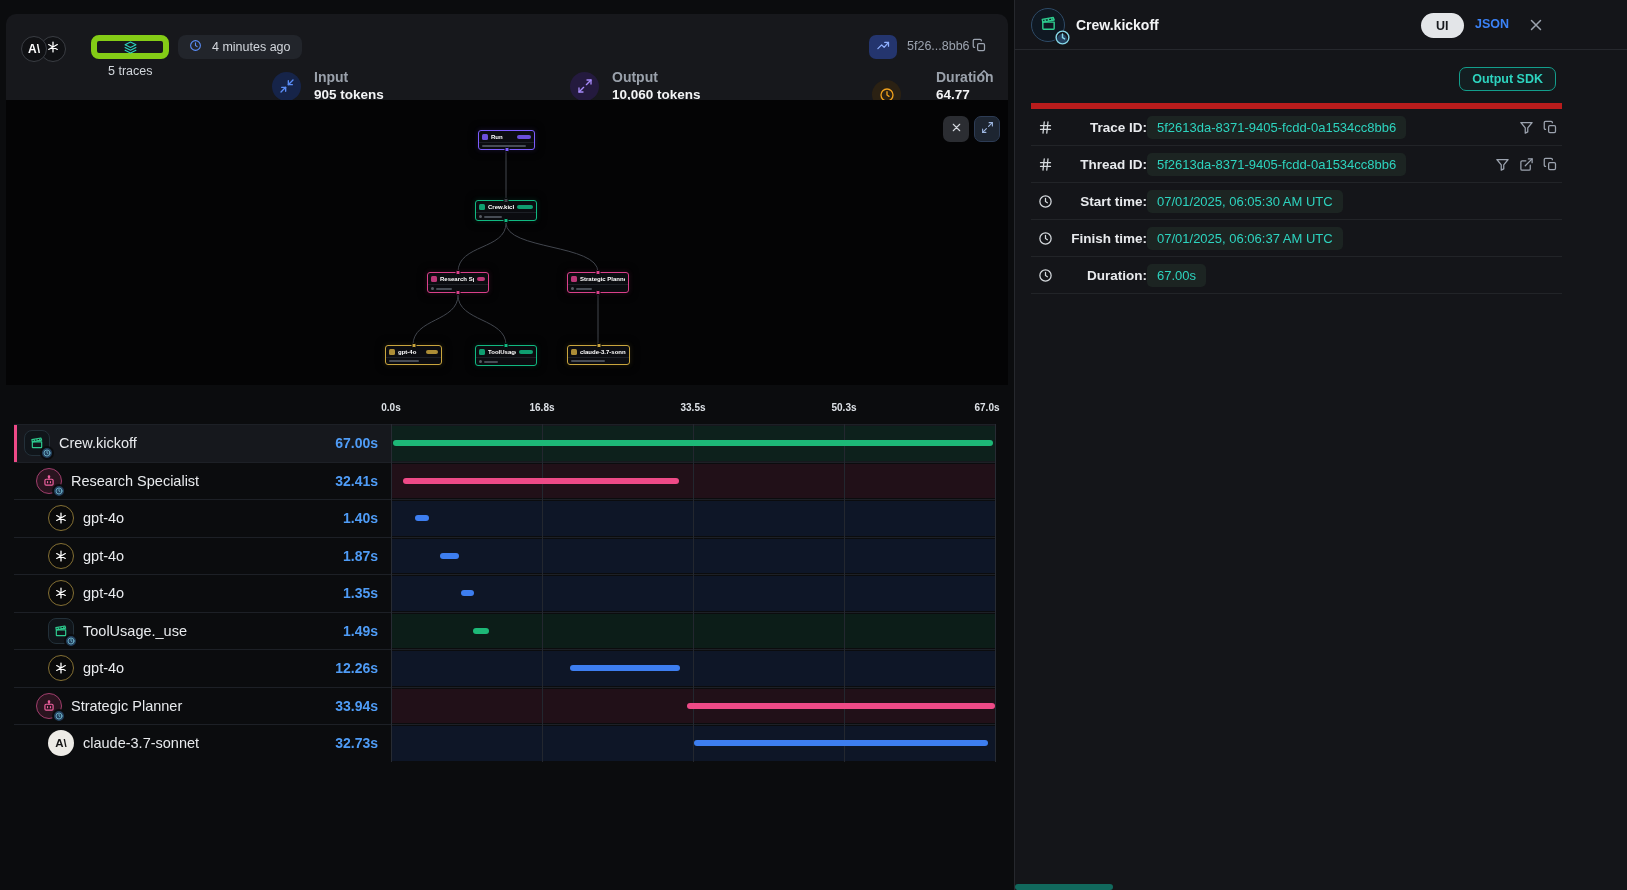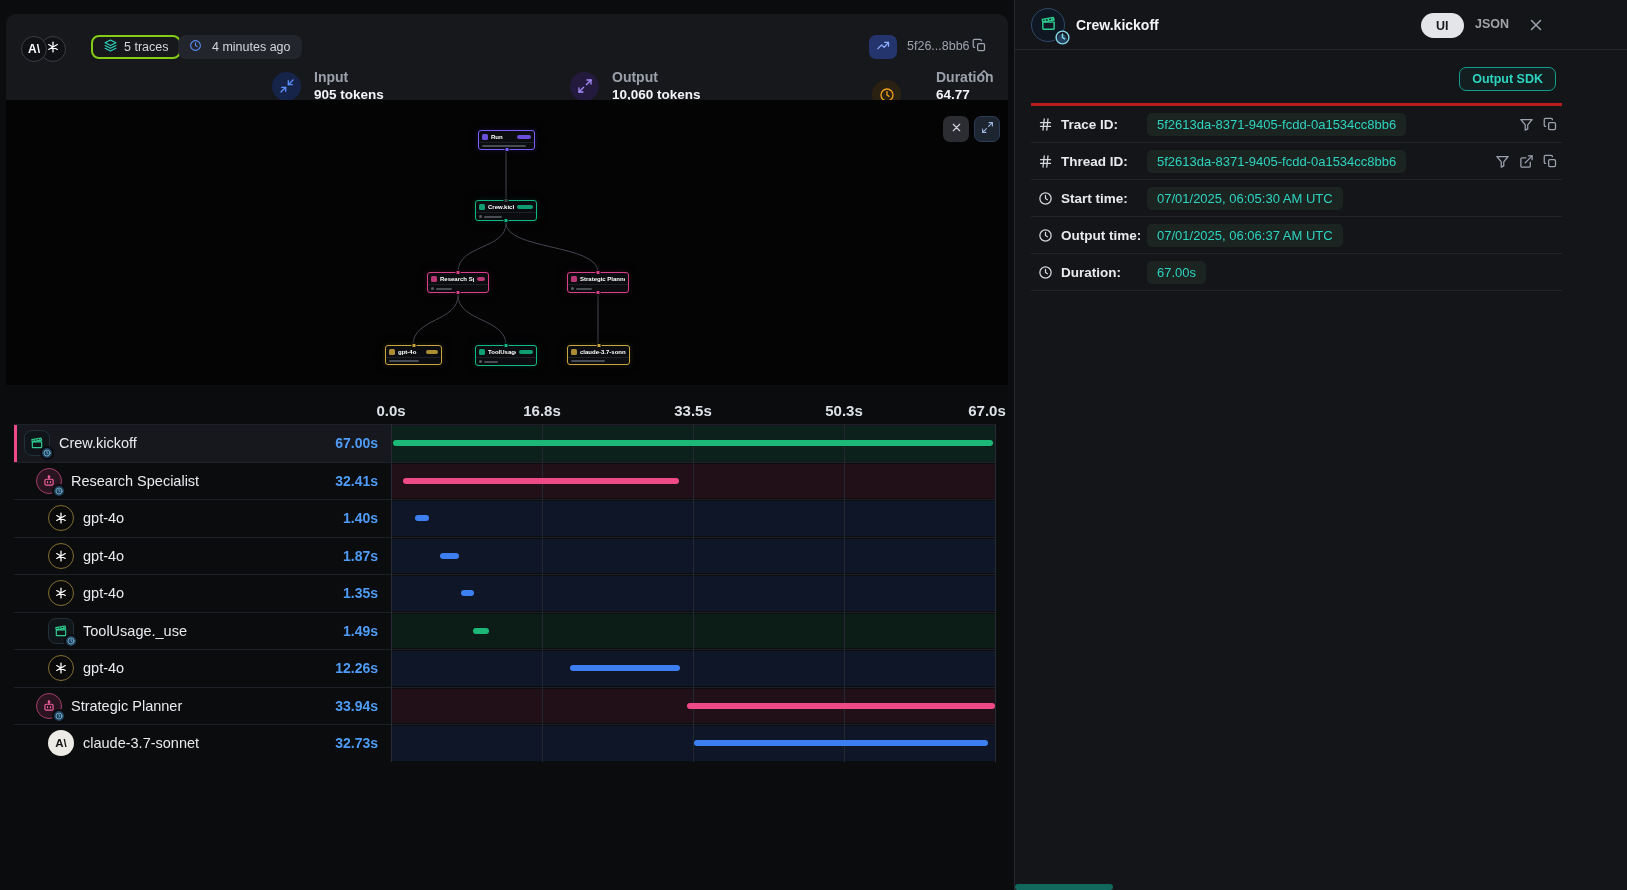--- a/index.html
+++ b/index.html
@@ -7,21 +7,21 @@
   .app { position:relative; width:1627px; height:890px; background:#0b0c0e; overflow:hidden; }
 
   
   .topcard { position:absolute; left:6px; top:14px; width:1002px; height:86px; background:#17181c; border-radius:10px 10px 0 0; }
   .avatars { position:absolute; left:15px; top:22px; height:26px; }
   .av { position:absolute; width:26px; height:26px; border-radius:50%; background:#101114; border:1px solid #3a3d43; display:flex; align-items:center; justify-content:center; color:#fff; }
   .av svg { width:14px; height:14px; }
   .av.a1 { left:0; z-index:2; font-weight:700; font-size:12px; }
   .av.a2 { left:19px; z-index:1; }
   .hbadge { position:absolute; top:21px; height:24px; display:flex; align-items:center; gap:7px; padding:0 11px; border-radius:8px; font-size:12.5px; color:#d2d6dc; }
-  .hbadge.outline { border:2px solid #84cc16; }
+  .hbadge.outline { border:6px solid #84cc16;flex-direction:column; }
   .hbadge.fill { background:#22252b;gap:10px; }
   .hbadge svg { width:13px; height:13px; }
   .b-traces { left:85px; }
   .b-traces svg { color:#2dd4bf; }
   .b-ago { left:172px; }
   .b-ago svg { color:#5b8ef8; }
   .metrics-btn { position:absolute; left:863px; top:21px; width:28px; height:24px; border-radius:7px; background:#253succ{} }
   .metrics-btn { background:#24356e; display:flex; align-items:center; justify-content:center; color:#8fb0ff; }
   .metrics-btn svg { width:15px; height:15px; }
   .traceid-short { position:absolute; left:901px; top:25px; font-size:12.5px; color:#9ca3af; }
@@ -54,21 +54,21 @@
   .gnode-pill { height:4px; border-radius:2px; background:var(--ac); opacity:.85; flex:none; }
   .gnode-sub { border-top:1px solid #1c1f25; padding:2px 3px; display:flex; align-items:center; gap:2px; }
   .microdot { width:3px; height:3px; border-radius:50%; background:#565b63; flex:none; }
   .microbar { height:2px; border-radius:1px; background:#474c55; }
   .gdot { position:absolute; left:50%; transform:translateX(-50%); width:5px; height:5px; border-radius:1.5px; background:var(--ac); border:1px solid #07080a; }
   .gdot.t { top:-3px; } .gdot.b { bottom:-3px; }
 
   
   .timeline { position:absolute; left:14px; top:398px; width:981px; height:366px; }
   .axis { position:absolute; left:0; top:0; width:100%; height:26px; }
-  .tick { position:absolute; top:4px; transform:translateX(-50%); font-size:15px; font-weight:700; color:#dde1e6; }
+  .tick { position:absolute; top:4px; transform:translateX(-50%); font-size:10px; font-weight:700; color:#dde1e6; }
   .rows { position:absolute; left:0; top:26px; width:100%; }
   .gridline { position:absolute; top:0; bottom:0; width:1px; background:#23272f; z-index:3; }
   .t-row { position:relative; height:37.5px; border-top:1px solid #1d2026; display:flex; }
   .t-row:last-child { border-bottom:1px solid #1d2026; }
   .t-row.selected { background:#16181d; box-shadow:inset 3px 0 0 #ee4a87; }
   .t-label { width:377px; flex:none; display:flex; align-items:center; gap:9px; }
   .t-name { font-size:14.5px; color:#e8eaed; white-space:nowrap; overflow:hidden; flex:1; }
   .t-dur { font-size:14px; font-weight:700; color:#4f9cf6; margin-right:13px; }
   .t-chart { position:relative; flex:1; }
   .t-track { position:absolute; left:0; right:0; top:1px; bottom:1px; z-index:1; }
@@ -85,27 +85,27 @@
 
   
   .vdivider { position:absolute; left:1014px; top:0; width:1px; height:890px; background:#26282d; }
   .panel { position:absolute; left:1015px; top:0; width:612px; height:890px; background:#141519; }
   .p-head { position:absolute; left:0; top:0; width:100%; height:50px; border-bottom:1px solid #26282d; }
   .ptitle-ic { position:absolute; left:16px; top:8px; width:34px; height:34px; border-radius:50%; background:#0f1822; border:1px solid #2e4a66; color:#2ecc8f; display:flex; align-items:center; justify-content:center; }
   .ptitle-ic svg { width:17px; height:17px; }
   .ptitle-ic .subbadge { border-color:#141519; }
   .p-title { position:absolute; left:61px; top:17px; font-size:14px; font-weight:700; color:#f3f4f6; }
   .tab-ui { position:absolute; left:406px; top:13px; height:25px; padding:0 15px; border-radius:999px; background:#e3e5e8; color:#17181c; font-size:12.5px; font-weight:700; display:flex; align-items:center; }
-  .tab-json { position:absolute; left:460px; top:17px; font-size:12.5px; font-weight:700; color:#a3a3a3; }
+  .tab-json { position:absolute; left:460px; top:17px; font-size:12.5px; font-weight:700; color:#3b82f6; }
   .p-close { position:absolute; left:512px; top:16px; width:18px; height:18px; color:#9ca3af; }
   .p-close svg { width:18px; height:18px; }
 
   .sdk-badge { position:absolute; right:71px; top:67px; height:24px; padding:0 12px; border:1px solid #139e8c; border-radius:7px; background:rgba(20,184,166,.06); color:#2dd4bf; font-size:12.5px; font-weight:700; display:flex; align-items:center; }
 
-  .fields { position:absolute; left:16px; top:103px; width:531px; border-top:3px solid #b91c1c; }
+  .fields { position:absolute; left:16px; top:103px; width:531px; border-top:6px solid #b91c1c;text-align:right; }
   .f-row { position:relative; height:37px; border-bottom:1px solid #222428; display:flex; align-items:center; }
   .f-ic { width:15px; height:15px; color:#d6dade; margin:0 8px 0 7px; flex:none; }
   .f-ic svg { width:15px; height:15px; }
   .f-label { font-size:13.5px; font-weight:600; color:#e8eaed; width:86px; flex:none; }
   .chip { background:#1c2422; color:#2dd4bf; font-size:13px; padding:4px 10px; border-radius:5px; white-space:nowrap; }
   .f-actions { position:absolute; right:4px; display:flex; gap:9px; color:#9ca3af; }
   .f-actions span { width:15px; height:15px; }
   .f-actions svg { width:15px; height:15px; }
   .attr-row { position:relative; height:38px; display:flex; align-items:center; }
   .attr-ic { width:16px; height:16px; color:#4d8df7; margin:0 8px 0 7px; }
@@ -585,21 +585,21 @@
     <span class="f-label">Start time:</span>
     <span class="chip">07/01/2025, 06:05:30 AM UTC</span>
     <span class="f-actions"></span>
   </div>
 
   <div class="f-row">
     <span class="f-ic"><svg viewBox="0 0 24 24" fill="none" stroke="currentColor" stroke-width="2" stroke-linecap="round">
               <circle cx="12" cy="12" r="9"></circle>
               <path d="M12 7v5l3 2"></path>
             </svg></span>
-    <span class="f-label">Output time:</span>
+    <span class="f-label">Finish time:</span>
     <span class="chip">07/01/2025, 06:06:37 AM UTC</span>
     <span class="f-actions"></span>
   </div>
 
   <div class="f-row">
     <span class="f-ic"><svg viewBox="0 0 24 24" fill="none" stroke="currentColor" stroke-width="2" stroke-linecap="round">
               <circle cx="12" cy="12" r="9"></circle>
               <path d="M12 7v5l3 2"></path>
             </svg></span>
     <span class="f-label">Duration:</span>

